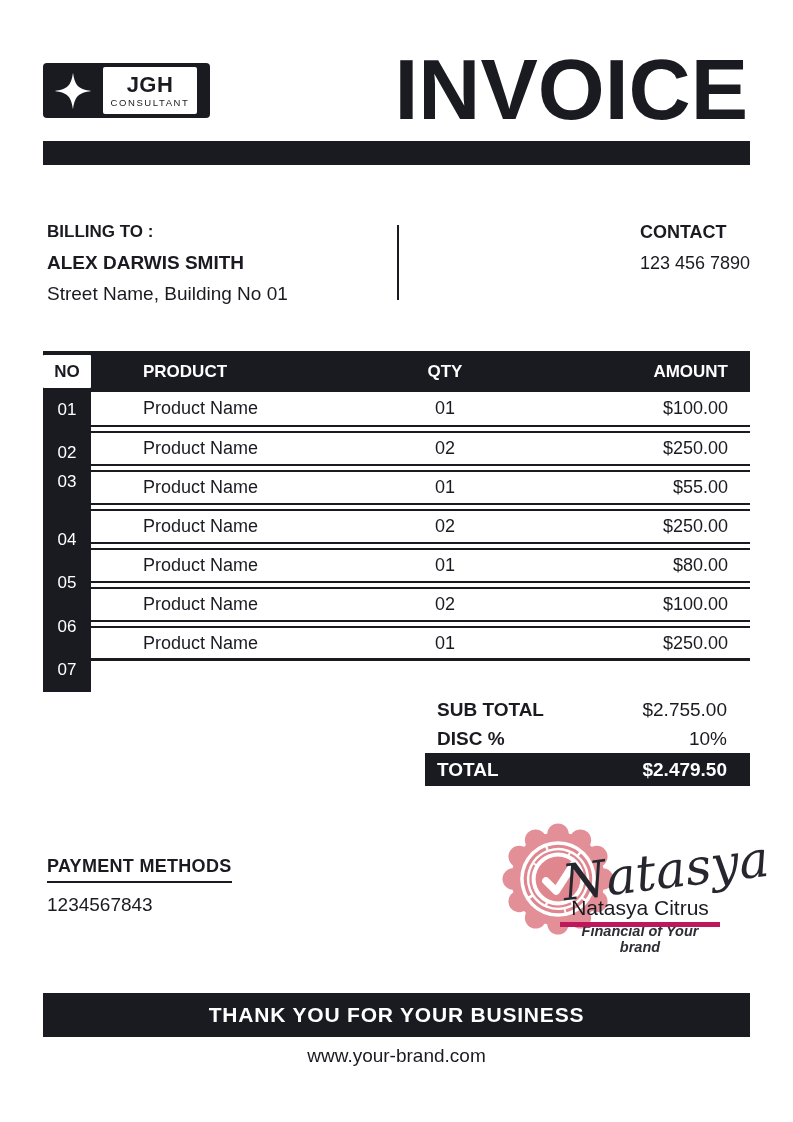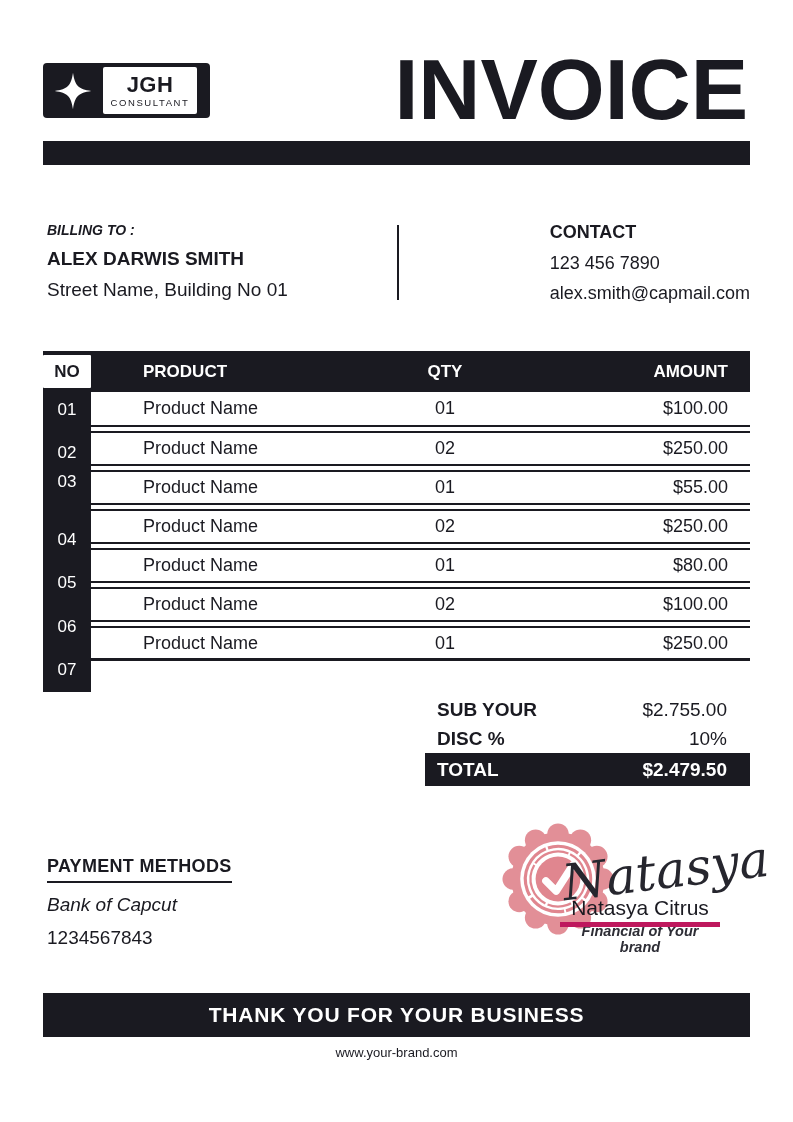--- a/index.html
+++ b/index.html
@@ -17,21 +17,21 @@
   .logo-sub { font-size:9.5px; letter-spacing:1.6px; }
 
   .page-title { position:absolute; top:46px; right:45px; font-size:86px; font-weight:700;
                 line-height:1; letter-spacing:0px; }
 
   .header-bar { position:absolute; left:43px; top:141px; width:707px; height:24px;
                 background:var(--ink,#1a1a21); }
 
   
   .billing { position:absolute; left:47px; top:222px; }
-  .billing-label { font-size:14px; font-weight:700; margin-bottom:10px;font-style:italic; }
+  .billing-label { font-size:17px; font-weight:700; margin-bottom:10px; }
   .billing-name  { font-size:19px; font-weight:700; margin-bottom:9px; }
   .billing-addr  { font-size:19px; }
   .v-divider { position:absolute; left:397px; top:225px; width:2px; height:75px;
                background:var(--ink,#1a1a21); }
   .contact { position:absolute; right:43px; top:222px; text-align:left; }
   .contact-label { font-size:18px; font-weight:700; margin-bottom:10px; }
   .contact-line  { font-size:18px; margin-bottom:9px; }
 
   
   .table { position:absolute; left:43px; top:351px; width:707px; }
@@ -80,21 +80,21 @@
                 white-space:nowrap; z-index:2; }
   .sig-name { position:absolute; left:60px; top:76px; width:160px; text-align:center;
               font-size:21px; padding-bottom:2px; border-bottom:5px solid #be185d; z-index:2; }
   .sig-role { position:absolute; left:60px; top:103px; width:160px; text-align:center;
               font-size:14.5px; font-style:italic; font-weight:700; color:#2e2e36; }
 
   
   .footer-bar { position:absolute; left:43px; top:993px; width:707px; height:44px;
                 background:var(--ink,#1a1a21); color:#fff; display:flex; align-items:center;
                 justify-content:center; font-size:21px; font-weight:700; letter-spacing:0.8px; }
-  .website { position:absolute; left:0; width:793px; top:1045px; text-align:center; font-size:13px; }
+  .website { position:absolute; left:0; width:793px; top:1045px; text-align:center; font-size:19px; }
 </style>
 </head>
 <body>
 
 <div class="page">
 
   <div class="logo">
     <div class="logo-star">
       <svg width="38" height="38" viewBox="0 0 100 100">
         <path d="M50 2 C55 36 64 45 98 50 C64 55 55 64 50 98 C45 64 36 55 2 50 C36 45 45 36 50 2 Z" fill="#ffffff"></path>
@@ -110,21 +110,20 @@
 
   <div class="billing">
     <div class="billing-label">BILLING TO :</div>
     <div class="billing-name">ALEX DARWIS SMITH</div>
     <div class="billing-addr">Street Name, Building No 01</div>
   </div>
   <div class="v-divider"></div>
   <div class="contact">
     <div class="contact-label">CONTACT</div>
     <div class="contact-line">123 456 7890</div>
-    <div class="contact-line">alex.smith@capmail.com</div>
   </div>
 
   <div class="table">
     <div class="no-strip">
       <div class="num">01</div>
       <div class="num">02</div>
       <div class="num">03</div>
       <div class="num">04</div>
       <div class="num">05</div>
       <div class="num">06</div>
@@ -172,36 +171,35 @@
       <div class="trow">
         <div class="c-prod">Product Name</div>
         <div class="c-qty">01</div>
         <div class="c-amt">$250.00</div>
       </div>
     </div>
   </div>
 
   <div class="totals">
     <div class="t-row">
-      <span class="lbl">SUB YOUR</span>
+      <span class="lbl">SUB TOTAL</span>
       <span>$2.755.00</span>
     </div>
     <div class="t-row">
       <span class="lbl">DISC %</span>
       <span>10%</span>
     </div>
     <div class="t-row t-total">
       <span class="lbl">TOTAL</span>
       <span>$2.479.50</span>
     </div>
   </div>
 
   <div class="payment">
     <div class="pay-title">PAYMENT METHODS</div>
-    <div class="pay-bank">Bank of Capcut</div>
     <div class="pay-acct">1234567843</div>
   </div>
 
   <div class="sig-area">
     <svg class="stamp" width="112" height="112" viewBox="0 0 120 120">
       <g fill="var(--stamp,#e0868f)" opacity="0.92">
         <circle cx="60" cy="60" r="50"></circle>
         <circle cx="108" cy="60" r="11.5"></circle>
           <circle cx="101.6" cy="84" r="11.5"></circle>
         <circle cx="84" cy="101.6" r="11.5"></circle>

